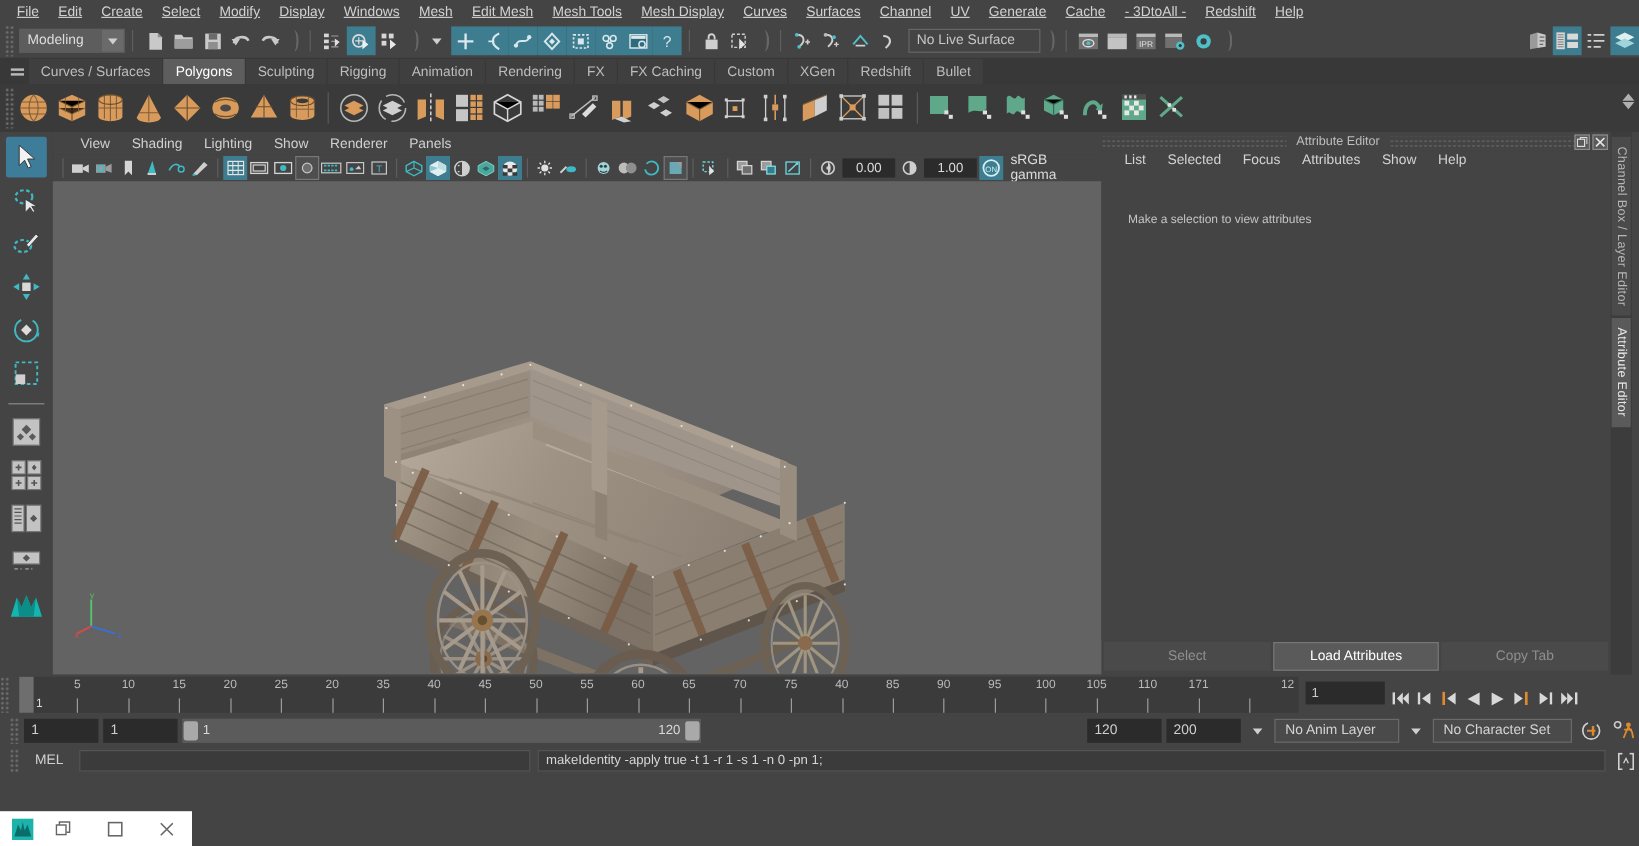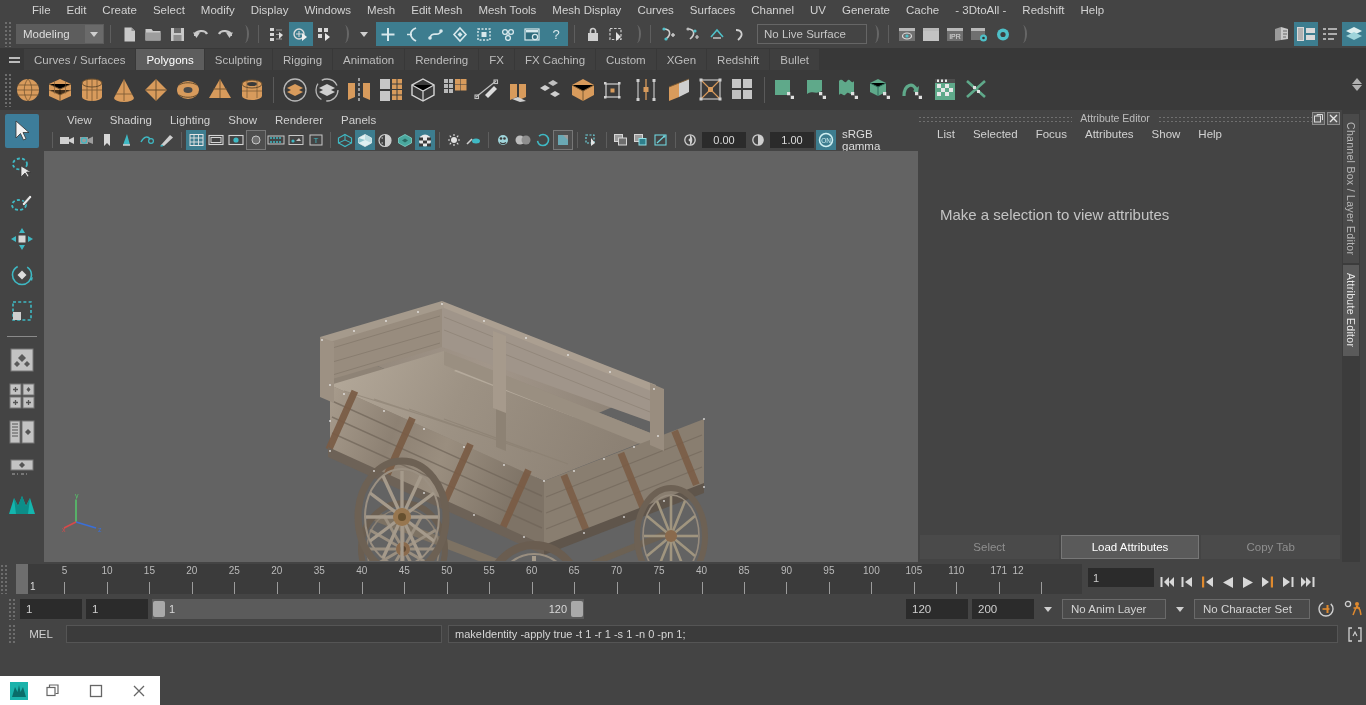--- a/index.html
+++ b/index.html
@@ -11,21 +11,22 @@
     color: #c8c8c8;
     overflow: hidden;
     user-select: none;
   }
   #app { position: relative; width: 1366px; height: 705px; background: #444; }
 
   
   .menubar {
     height: 20px; background: #444444;
     display: flex; align-items: flex-end;
-    padding-left: 24px;
+    padding-left: 6px;
+    text-decoration: underline;
   }
   .menubar .mi {
     padding: 2px 8px; font-size: 11.5px; color: #d2d2d2; white-space: nowrap;
     line-height: 16px;
   }
 
   
   .statusline {
     height: 28px; background: #444444;
     display: flex; align-items: center; gap: 0px;
@@ -157,21 +158,21 @@
   }
   .dotline { flex: 1; height: 9px;
     background-image: radial-gradient(circle at 2px 4px, #6f6f6f 1px, transparent 1.2px);
     background-size: 4px 4px; }
   .attr-title-text { font-size: 10.5px; color: #bdbdbd; padding: 0 8px; }
   .wbtn { width: 13px; height: 13px; border: 1px solid #8c8c8c; background: #5a5a5a;
     display:flex;align-items:center;justify-content:center; margin-right:2px; }
   .attr-menubar { height: 22px; display: flex; align-items: flex-start; padding-left: 10px; }
   .attr-menubar .am { padding: 2px 9px; font-size: 11.5px; color: #d2d2d2; }
   .attr-body { flex: 1; background: #444; padding: 30px 0 0 22px; }
-  .attr-empty { font-size: 15px; color: #c4c4c4; margin-top: 28px; }
+  .attr-empty { font-size: 10px; color: #c4c4c4; }
   .attr-buttons { height: 28px; display: flex; align-items: center; padding: 0 2px 3px 2px; gap: 2px;}
   .abtn {
     flex: 1; height: 24px; background: #4a4a4a; border: 1px solid #4a4a4a;
     display:flex;align-items:center;justify-content:center;
     font-size: 11.5px; color: #8f8f8f;
   }
   .abtn.enabled { background: #5a5a5a; border: 1px solid #777; color: #ffffff; }
 
   .side-tabs {
     width: 18px; background: #3c3c3c; display: flex; flex-direction: column;
@@ -1455,21 +1456,21 @@
         <div class="tick-label" style="left: 812.932px;">95</div>
         <div class="tick-mark" style="left: 812.932px;"></div>
         <div class="tick-label" style="left: 855.402px;">100</div>
         <div class="tick-mark" style="left: 855.402px;"></div>
         <div class="tick-label" style="left: 897.873px;">105</div>
         <div class="tick-mark" style="left: 897.873px;"></div>
         <div class="tick-label" style="left: 940.343px;">110</div>
         <div class="tick-mark" style="left: 940.343px;"></div>
         <div class="tick-label" style="left: 982.813px;">171</div>
         <div class="tick-mark" style="left: 982.813px;"></div>
-        <div class="tick-label" style="left: 1002px;">12</div>
+        <div class="tick-label" style="left: 1057px;">12</div>
         <div class="tick-mark" style="left: 1025.28px;"></div>
       </div>
     <div class="frame-field">1</div>
     <div class="playbtns">
       <div class="pbtn">
         <svg width="15" height="12" viewBox="0 0 15 12">
             <rect x="0.5" y="1" width="2" height="10" fill="#d8d8d8"></rect>
             <path d="M9 1 L9 11 L4 6z" fill="#d8d8d8"></path>
             <path d="M14 1 L14 11 L9 6z" fill="#d8d8d8"></path>
           </svg>

